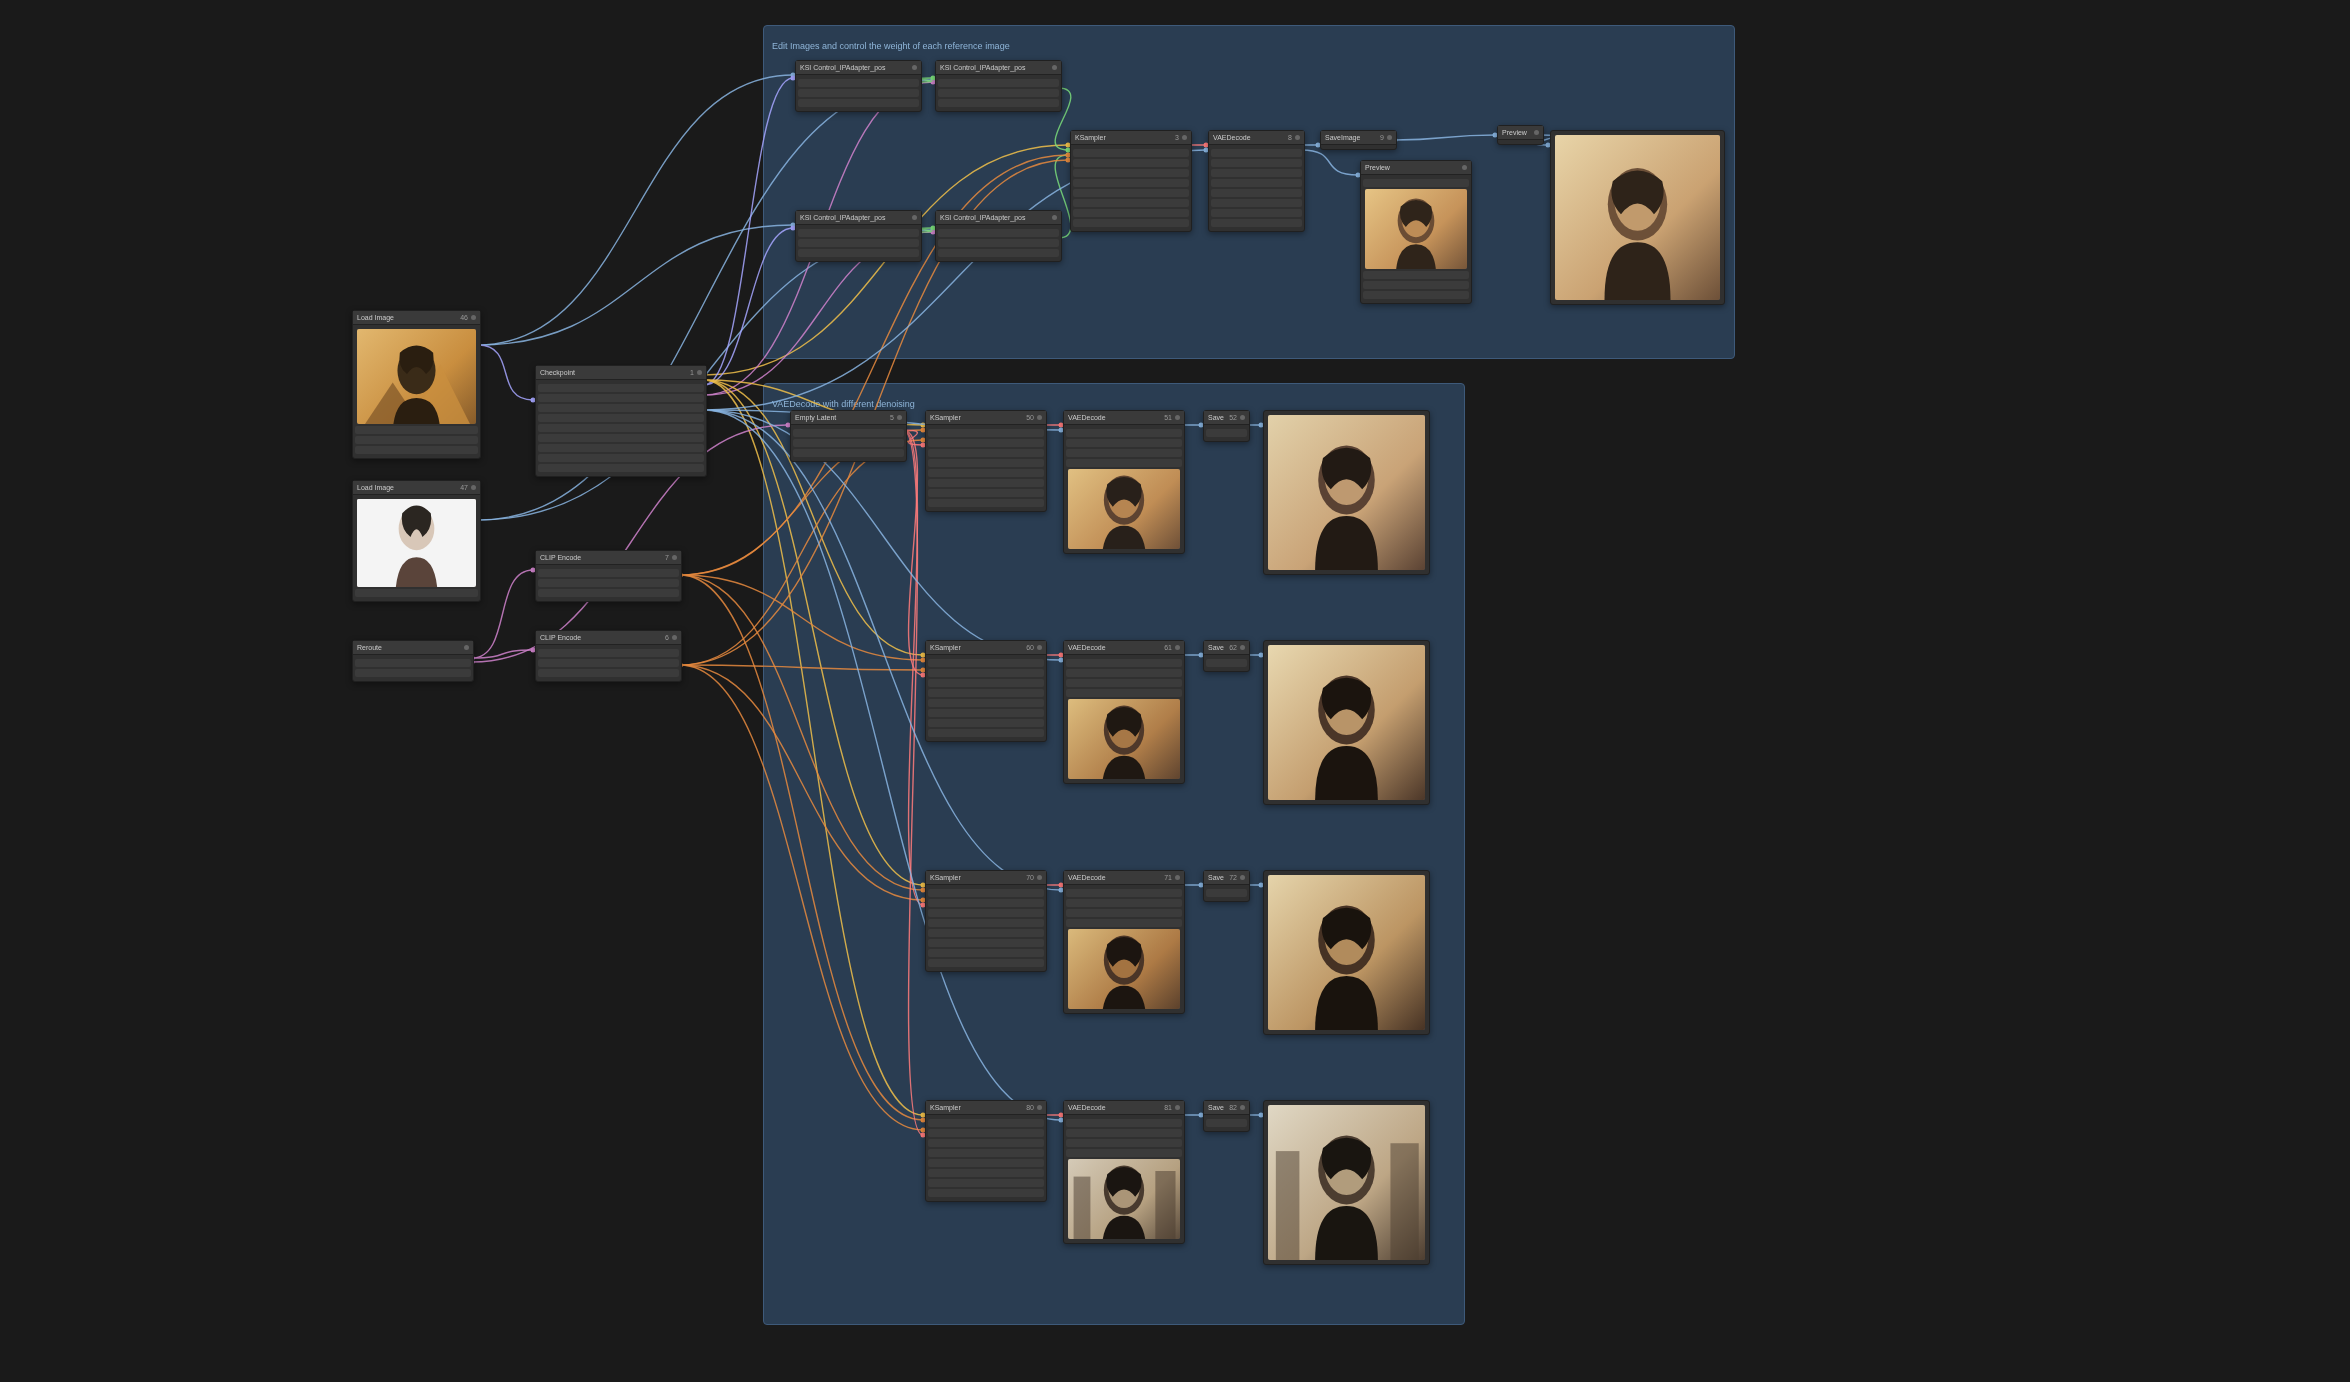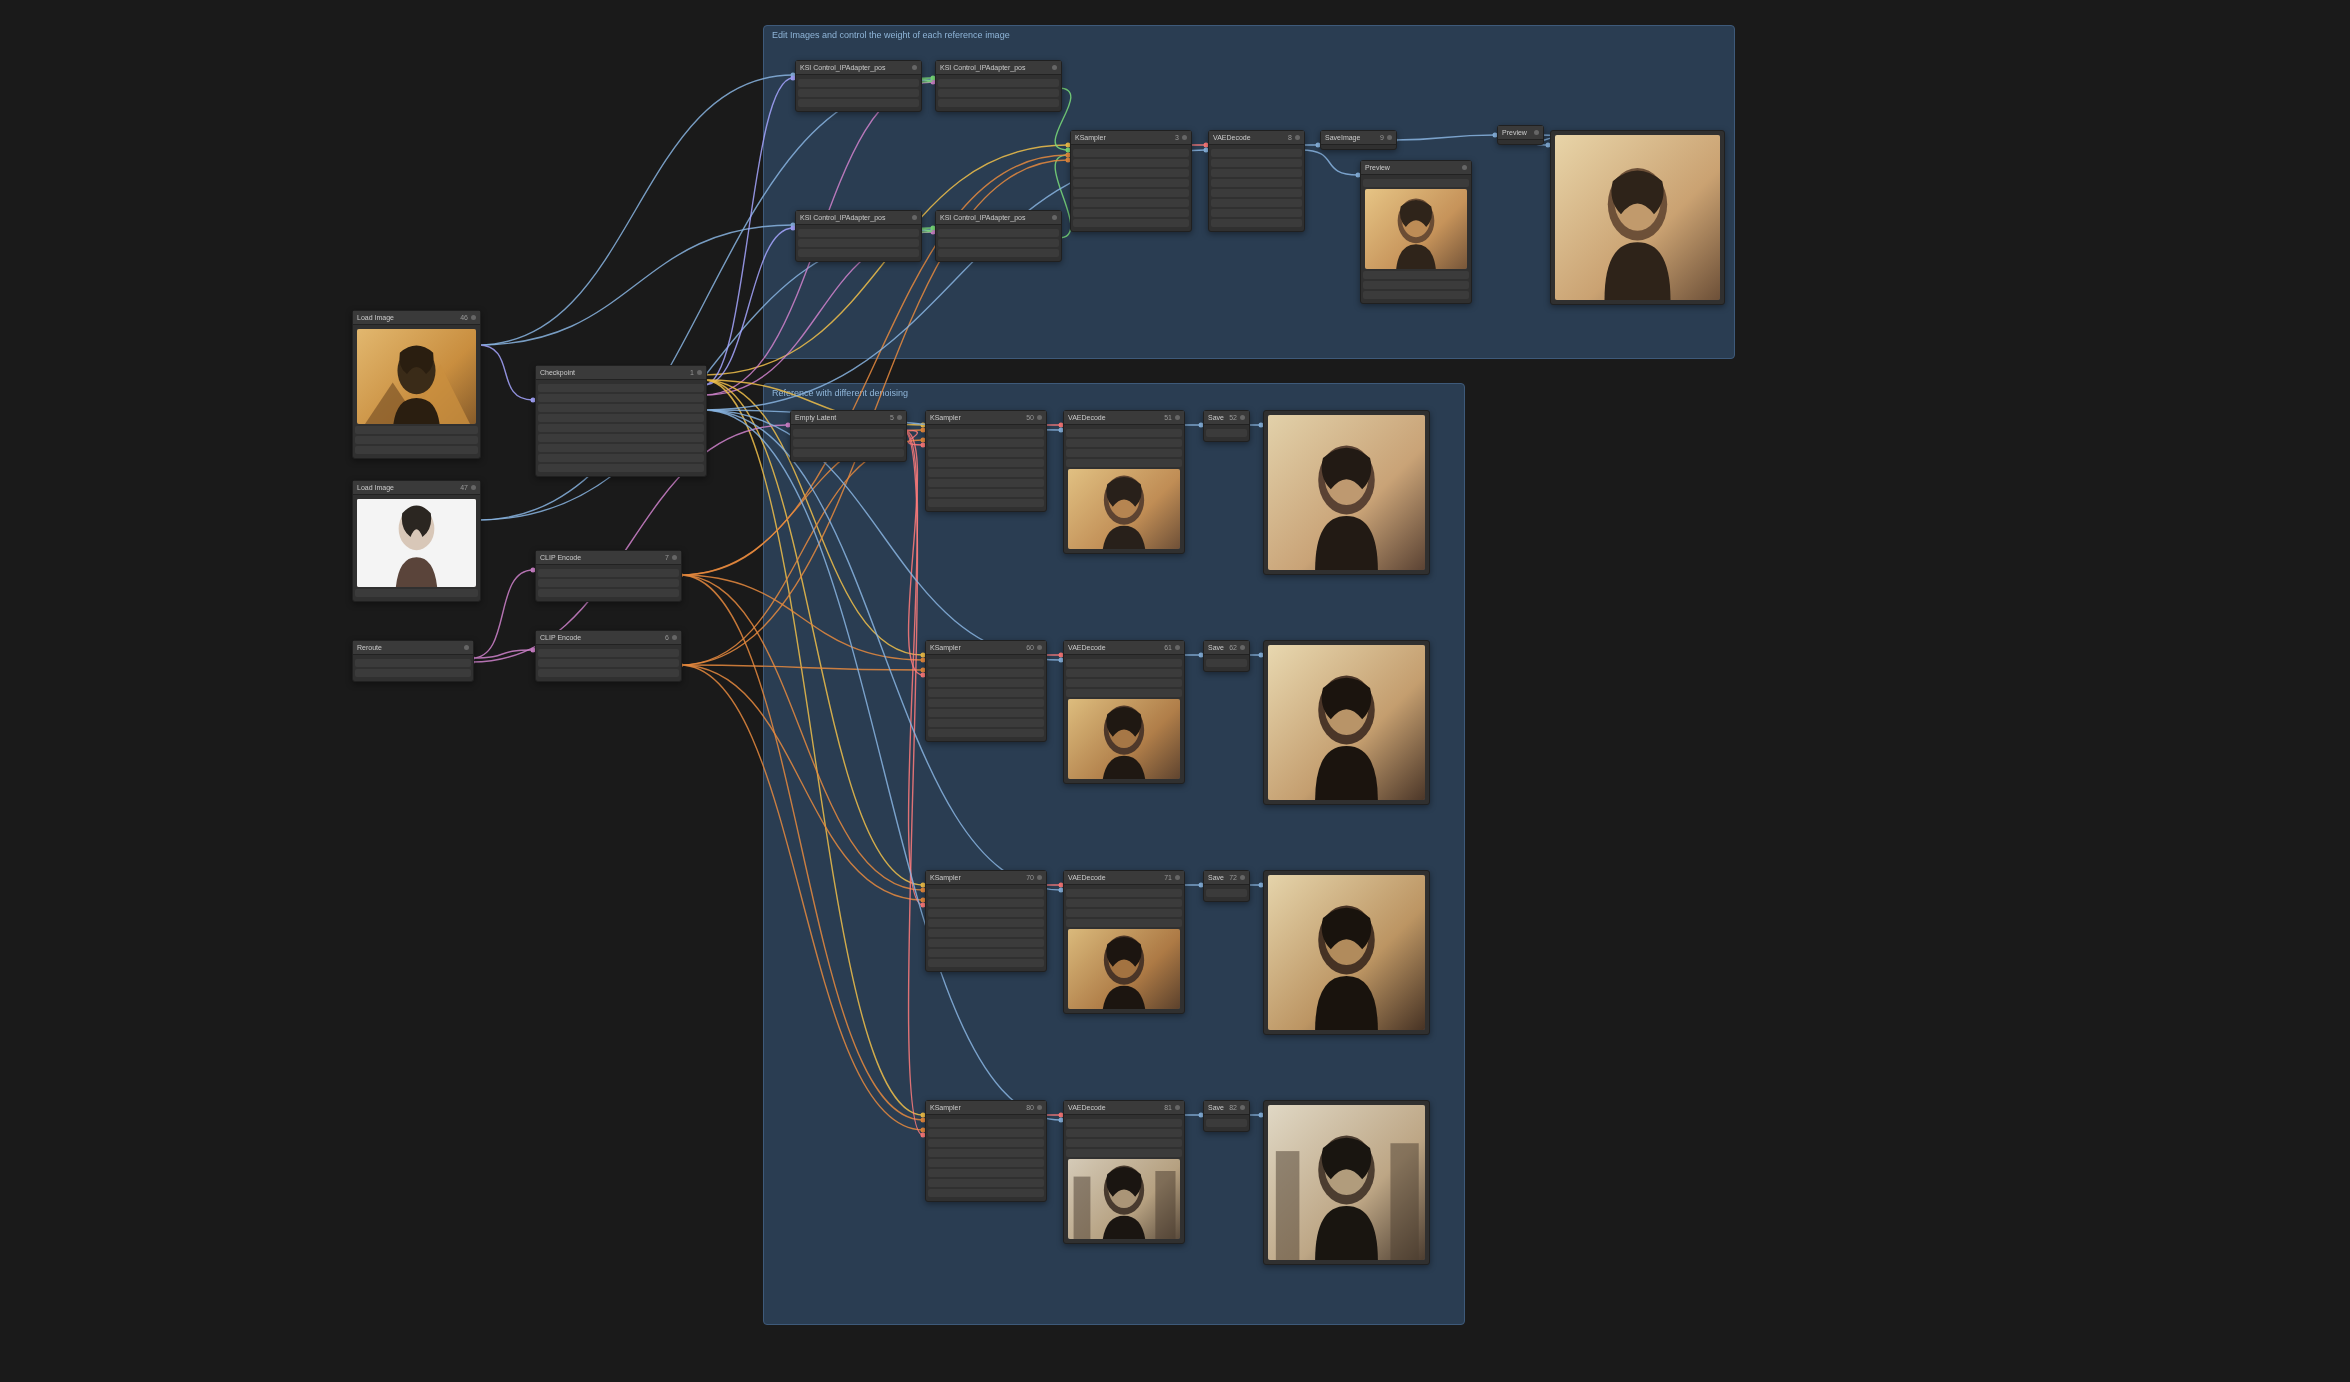--- a/index.html
+++ b/index.html
@@ -1,19 +1,19 @@
 <!DOCTYPE html>
 <html><head>
 <meta charset="utf-8">
 <style>
 html,body{margin:0;padding:0;width:100%;height:100%;background:#1a1a1a;font-family:Arial,sans-serif;overflow:hidden}
 #canvas{position:relative;width:2350px;height:1382px;transform-origin:top left}
 svg#wires{position:absolute;left:0;top:0;width:2350px;height:1382px;pointer-events:none;z-index:1}
 .group{position:absolute;background:#2a3d52;border:1px solid #3e5a7a;border-radius:4px;z-index:0}
-.group-title{position:absolute;left:8px;top:4px;font-size:9px;color:#8fb5d8}
+.group-title{position:absolute;left:8px;top:15px;font-size:9px;color:#8fb5d8}
 .node{position:absolute;background:#303030;border:1px solid #202020;border-radius:3px;z-index:3;box-shadow:0 2px 6px rgba(0,0,0,.4)}
 .node .header{background:#3a3a3a;height:13px;line-height:13px;font-size:7px;color:#ccc;padding:0 4px;border-bottom:1px solid #222;white-space:nowrap;overflow:hidden;display:flex;justify-content:space-between;align-items:center}
 .node .header .num{color:#999;font-size:7px}
 .node .header .dot{display:inline-block;width:5px;height:5px;border-radius:50%;background:#666;margin-left:3px}
 .node .body{padding:2px}
 .node .slot{height:8px;background:#3b3b3b;margin:2px 0;border-radius:2px}
 .node .img-slot{background:#555;border-radius:2px;margin:2px;overflow:hidden}
 .node .img-slot svg{display:block;width:100%;height:100%}
 </style>
 </head>
@@ -190,21 +190,21 @@
       <circle cx="704" cy="410" r="2.5" fill="#88b4e0"></circle>
       <circle cx="1061" cy="1120" r="2.5" fill="#88b4e0"></circle>
       <path d="M 704 410 C 955 410, 955 150, 1206 150" stroke="#88b4e0" stroke-width="1.4" fill="none" opacity="0.85"></path>
       <circle cx="704" cy="410" r="2.5" fill="#88b4e0"></circle>
       <circle cx="1206" cy="150" r="2.5" fill="#88b4e0"></circle>
     </svg>
 <div class="group" style="left: 763px; top: 25px; width: 970px; height: 332px;">
       <div class="group-title">Edit Images and control the weight of each reference image</div>
     </div>
     <div class="group" style="left: 763px; top: 383px; width: 700px; height: 940px;">
-      <div class="group-title">Reference with different denoising</div>
+      <div class="group-title">VAEDecode with different denoising</div>
     </div>
     <div class="node" style="left: 352px; top: 310px; width: 127px;">
       <div class="header">
       <span>Load Image</span>
       <span><span class="num">46</span><span class="dot"></span></span>
     </div>
       <div class="body">
         <div class="img-slot" style="height:95px">
           <svg viewBox="0 0 100 100" preserveAspectRatio="xMidYMid slice">
    <defs>

